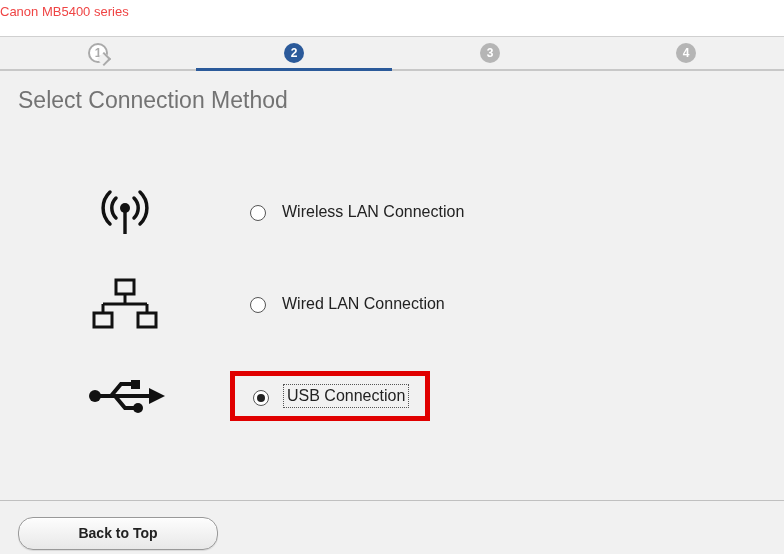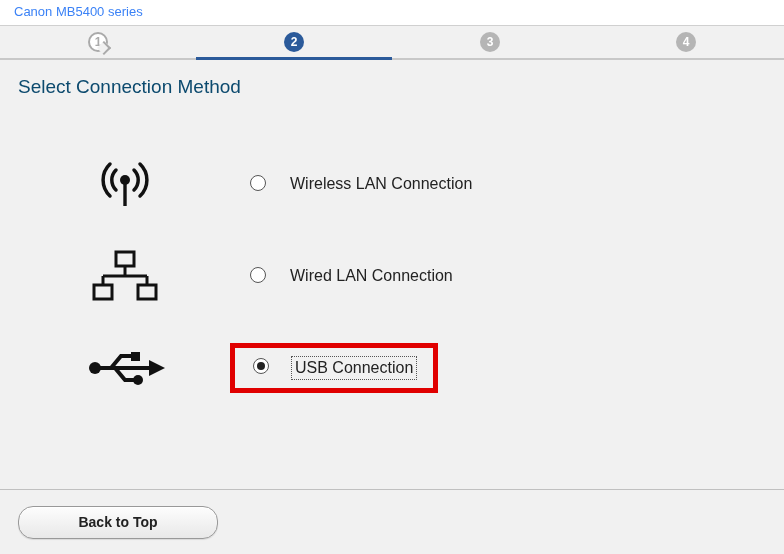--- a/index.html
+++ b/index.html
@@ -4,24 +4,24 @@
 <style>
   * { box-sizing: border-box; margin: 0; padding: 0; }
   body {
     width: 784px;
     height: 554px;
     font-family: "Segoe UI", Tahoma, sans-serif;
     background: #fff;
     overflow: hidden;
   }
   .title-bar {
-    height: 26px;
-    padding: 4px 14px;
+    height: 37px;
+    padding: 4px 0;
     font-size: 13px;
-    color: #3b82f6;
+    color: #ef4444;
     background: #fff;
     border-bottom: 1px solid #d0d0d0;
   }
   .content {
     background: #f1f1f1;
     height: 528px;
     position: relative;
   }
   .steps {
     display: flex;
@@ -67,23 +67,23 @@
     color: #fff;
   }
   .step-badge.future {
     background: #b5b5b5;
     color: #fff;
   }
   .heading-block {
     padding: 16px 18px 6px 18px;
   }
   .heading {
-    font-size: 19px;
-    color: #0c4a6e;
-    margin-bottom: 4px;
+    font-size: 23px;
+    color: #737373;
+    margin-bottom: 16px;
   }
   .subheading {
     font-size: 12px;
     color: #333;
   }
   .options {
     margin-top: 30px;
   }
   .option-row {
     display: flex;
@@ -91,22 +91,22 @@
     height: 92px;
   }
   .icon-cell {
     width: 250px;
     display: flex;
     justify-content: center;
     align-items: center;
   }
   .radio-cell {
     display: flex;
-    align-items: flex-start;
-    gap: 24px;
+    align-items: flex-end;
+    gap: 16px;
     font-size: 16px;
     color: #222;
   }
   .radio {
     width: 16px; height: 16px;
     border: 1.5px solid #555;
     border-radius: 50%;
     display: flex;
     align-items: center;
     justify-content: center;

